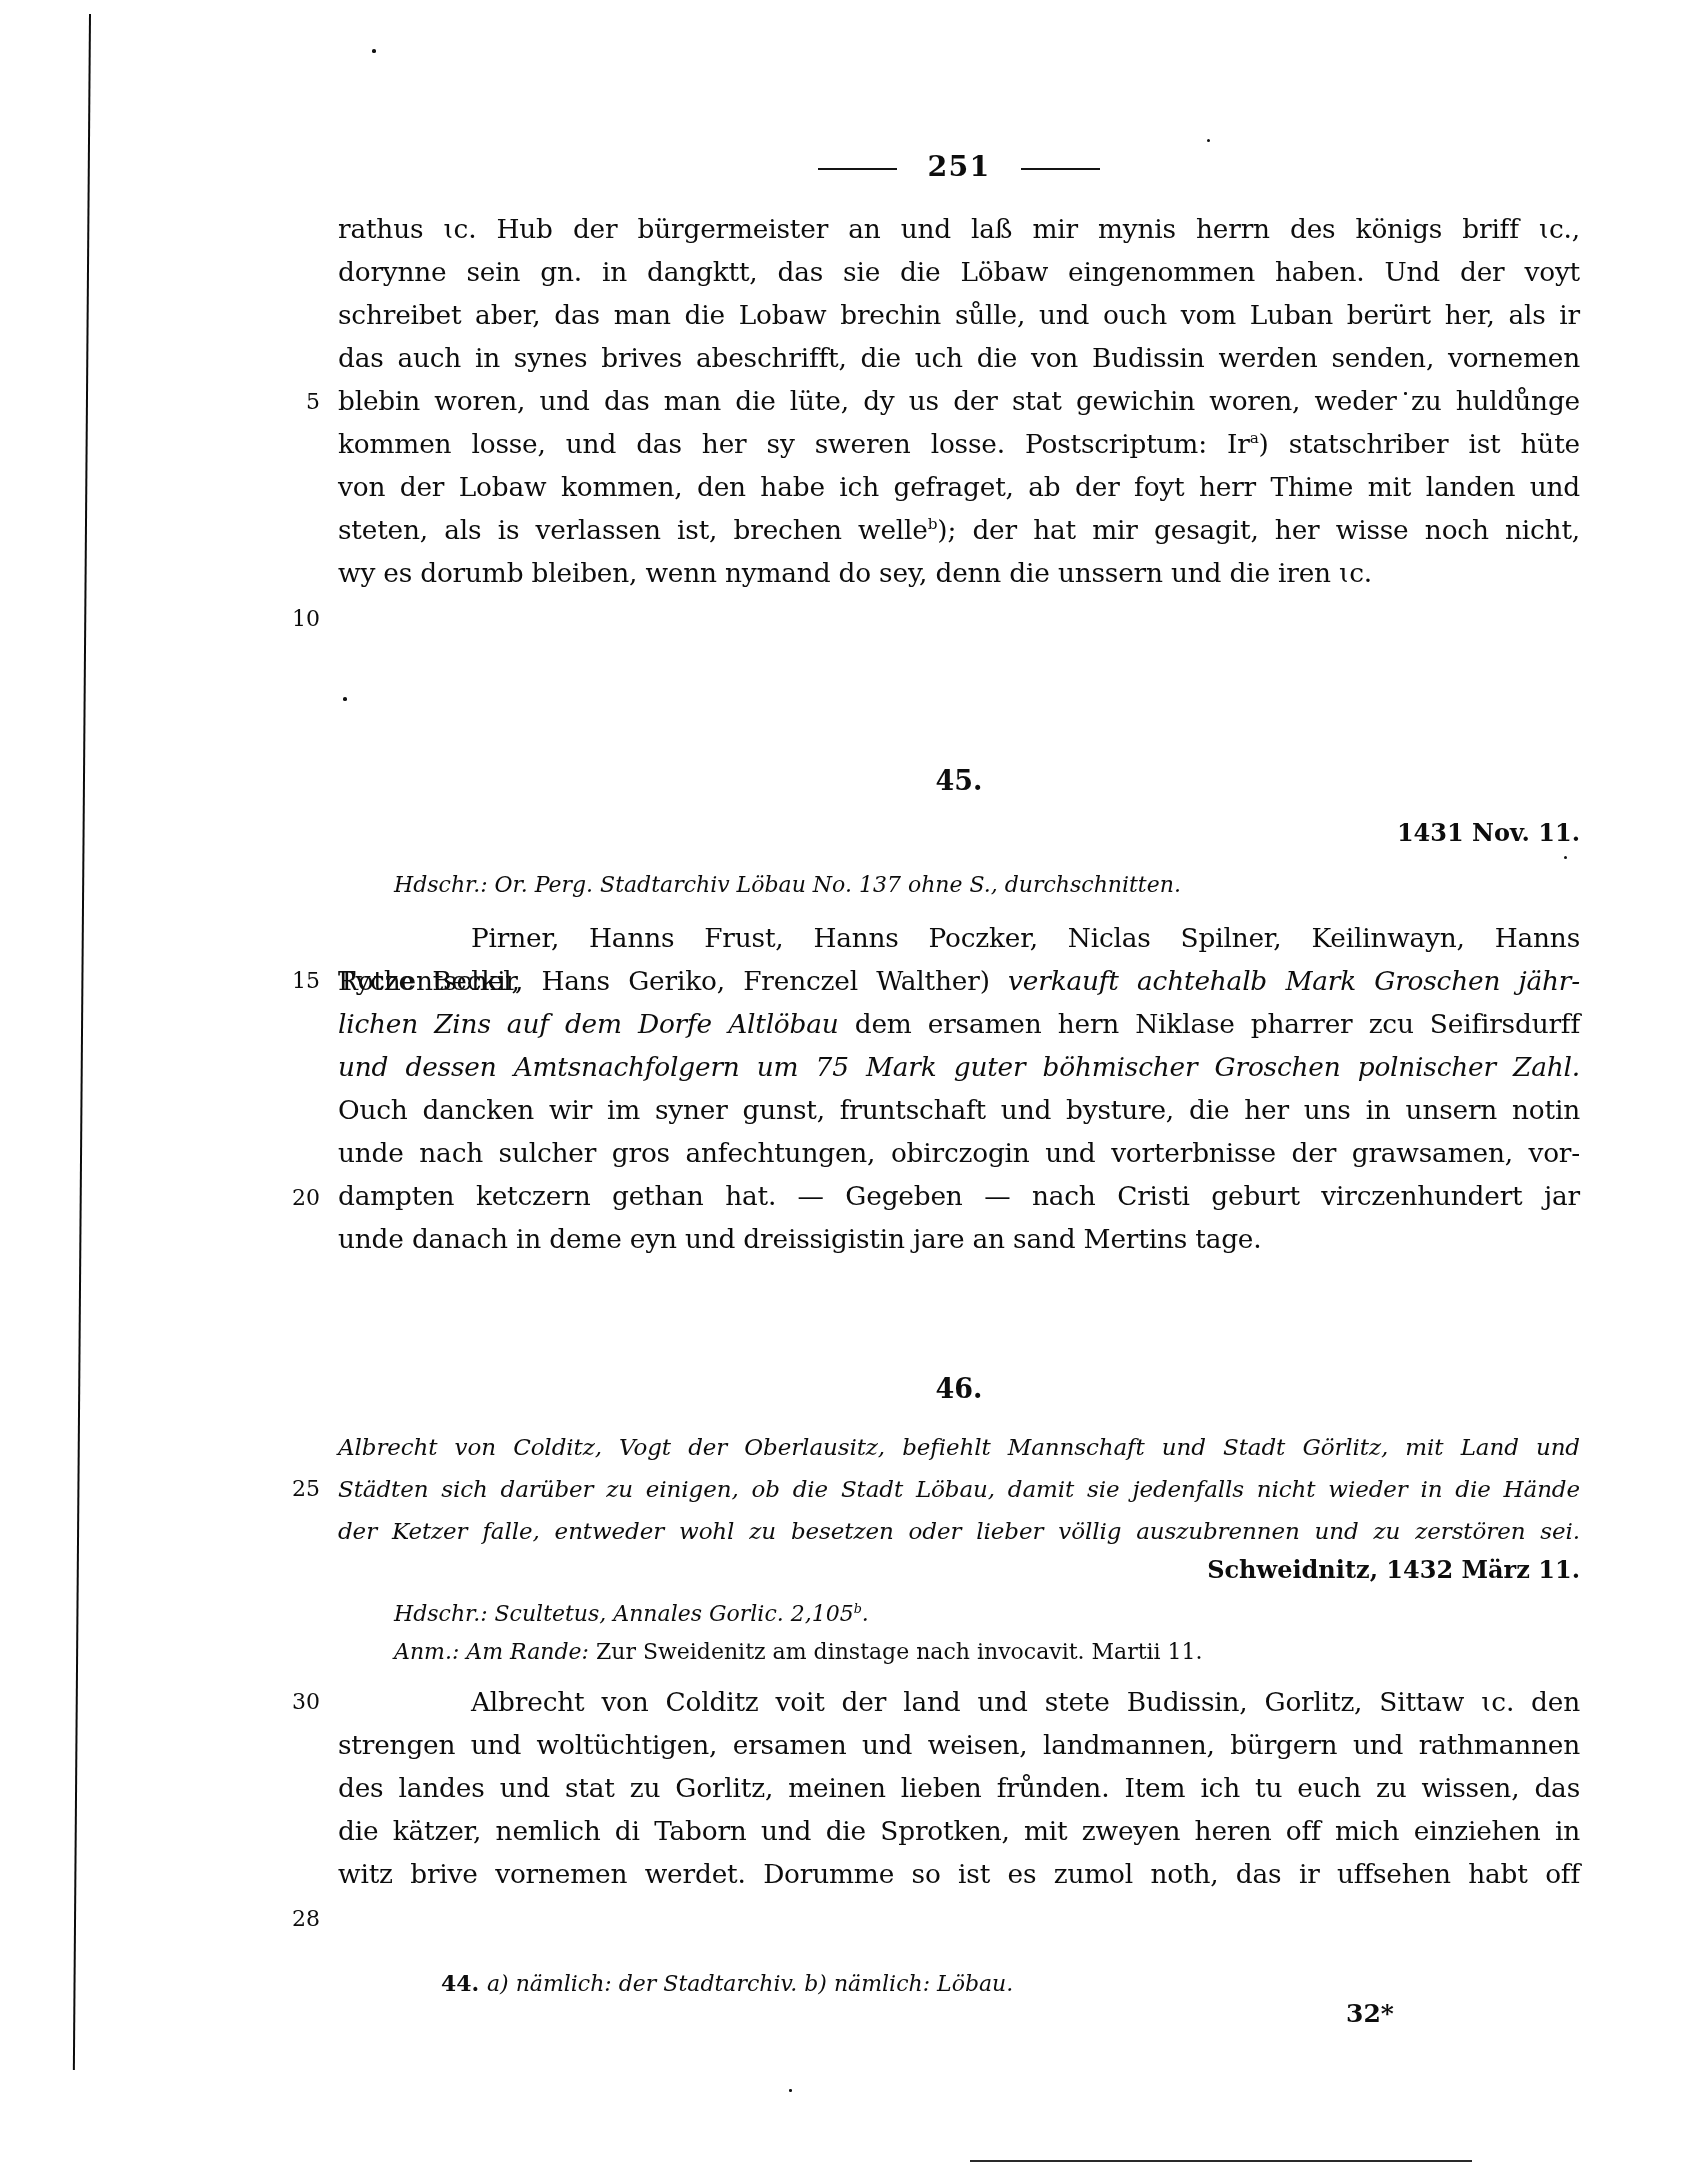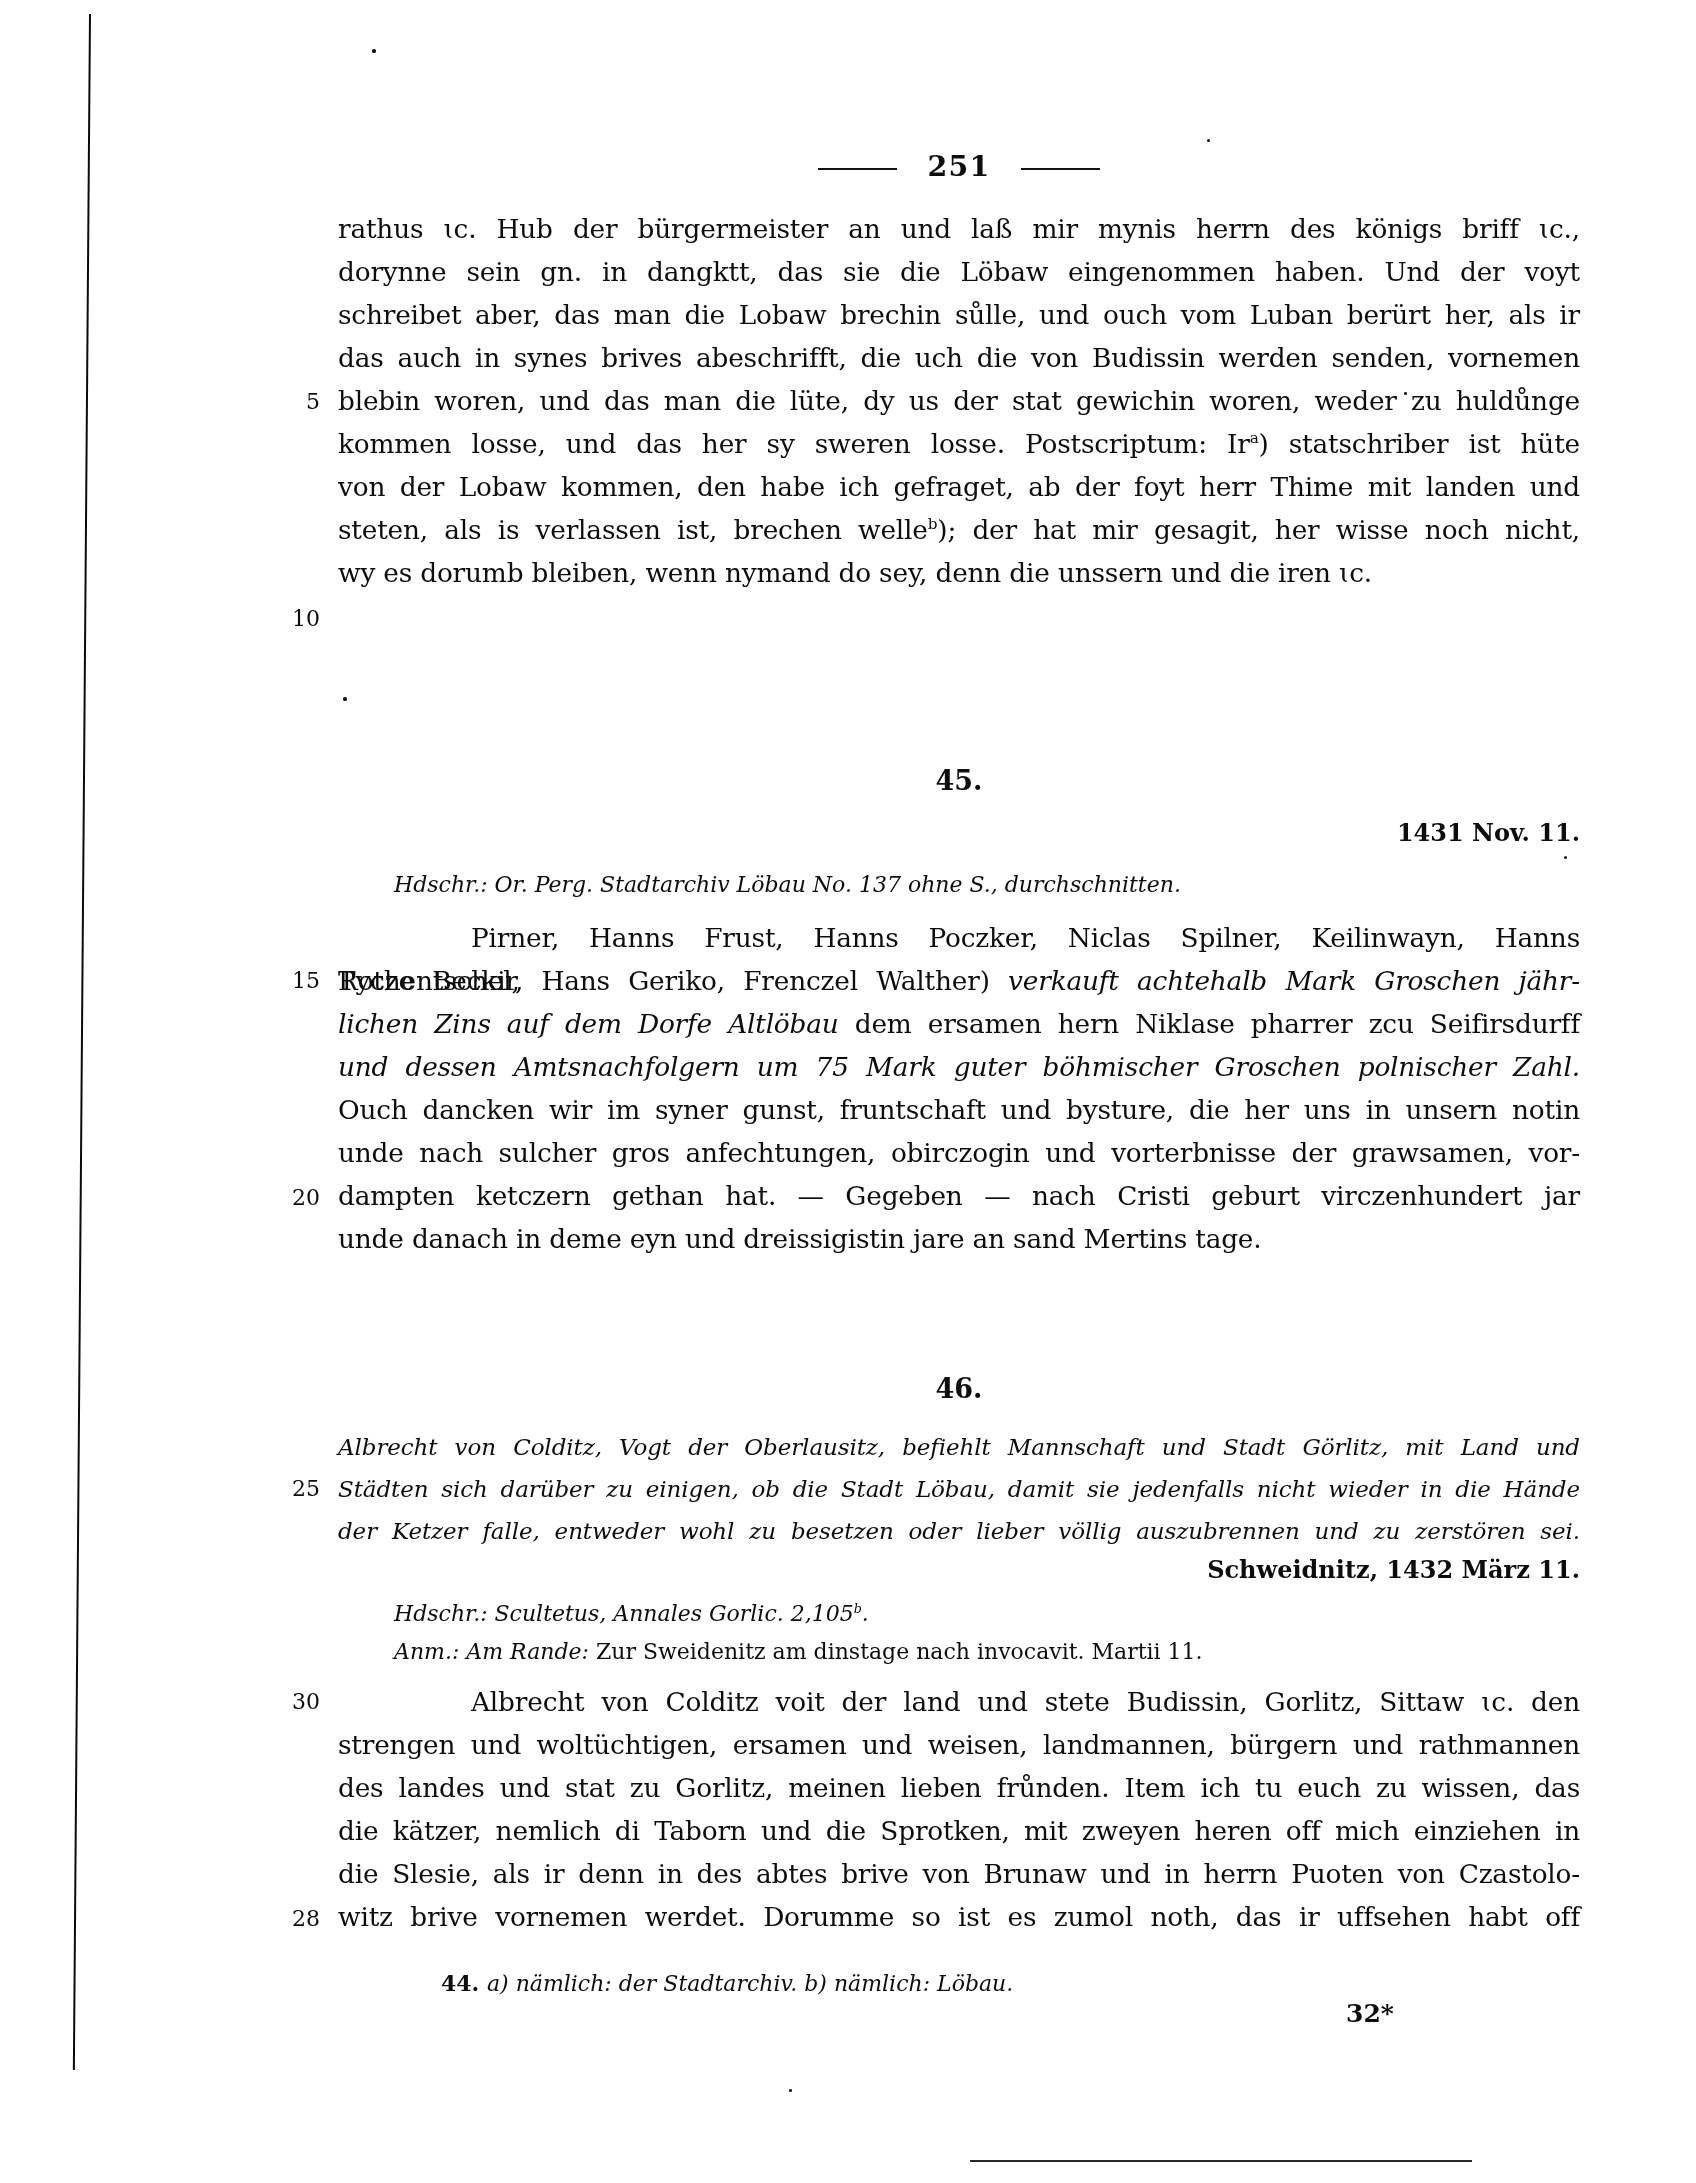--- a/index.html
+++ b/index.html
@@ -109,21 +109,20 @@
       <div class="pline lastline" style="height: 30px; line-height: 30px;"><span class="run-i">Hdschr.: Scultetus, Annales Gorlic. 2,105</span><span class="run-isup">b</span><span class="run-i">.</span></div>
     </div>
   <div class="para apparatus noj" style="top:1637px;">
       <div class="pline lastline" style="height: 30px; line-height: 30px;"><span class="run-i">Anm.: Am Rande: </span><span class="run-r">Zur Sweidenitz am dinstage nach invocavit.  Martii 11.</span></div>
     </div>
   <div class="para indent1" style="top:1680px;">
       <div class="pline" style="height: 43px; line-height: 43px;"><span class="run-r">Albrecht von Colditz voit der land und stete Budissin, Gorlitz, Sittaw ɩc. den</span></div>
       <div class="pline" style="height: 43px; line-height: 43px;"><span class="run-r">strengen und woltüchtigen, ersamen und weisen, landmannen, bürgern und rathmannen</span></div>
       <div class="pline" style="height: 43px; line-height: 43px;"><span class="run-r">des landes und stat zu Gorlitz, meinen lieben frůnden.  Item ich tu euch zu wissen, das</span></div>
       <div class="pline" style="height: 43px; line-height: 43px;"><span class="run-r">die kätzer, nemlich di Taborn und die Sprotken, mit zweyen heren off mich einziehen in</span></div>
-      <div class="pline" style="height: 43px; line-height: 43px;"><span class="run-r">die Slesie, als ir denn in des abtes brive von Brunaw und in herrn Puoten von Czastolo-</span></div>
       <div class="pline" style="height: 43px; line-height: 43px;"><span class="run-r">witz brive vornemen werdet.  Dorumme so ist es zumol noth, das ir uffsehen habt off</span></div>
       <span class="lineno" style="top: 0px; line-height: 43px;">30</span>
       <span class="lineno" style="top: 217px; line-height: 43px;">28</span>
     </div>
 
   <div class="para footnote noj" style="top:1968px;">
       <div class="pline lastline" style="height: 30px; line-height: 30px;"><span class="run-b">44. </span><span class="run-i">a) nämlich: der Stadtarchiv.  b) nämlich: Löbau.</span></div>
     </div>
 
   <div id="signature">32*</div>

